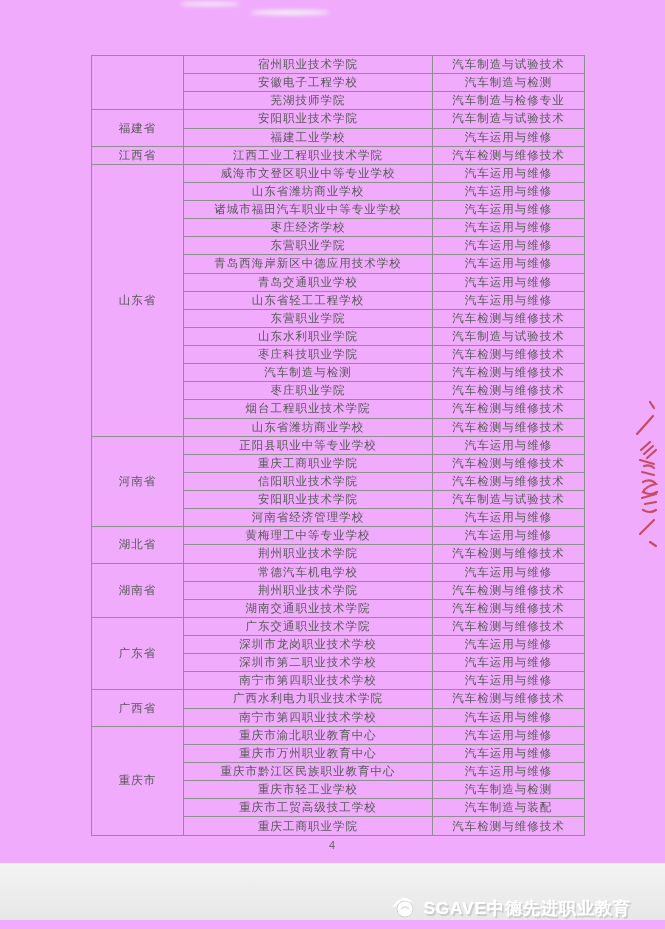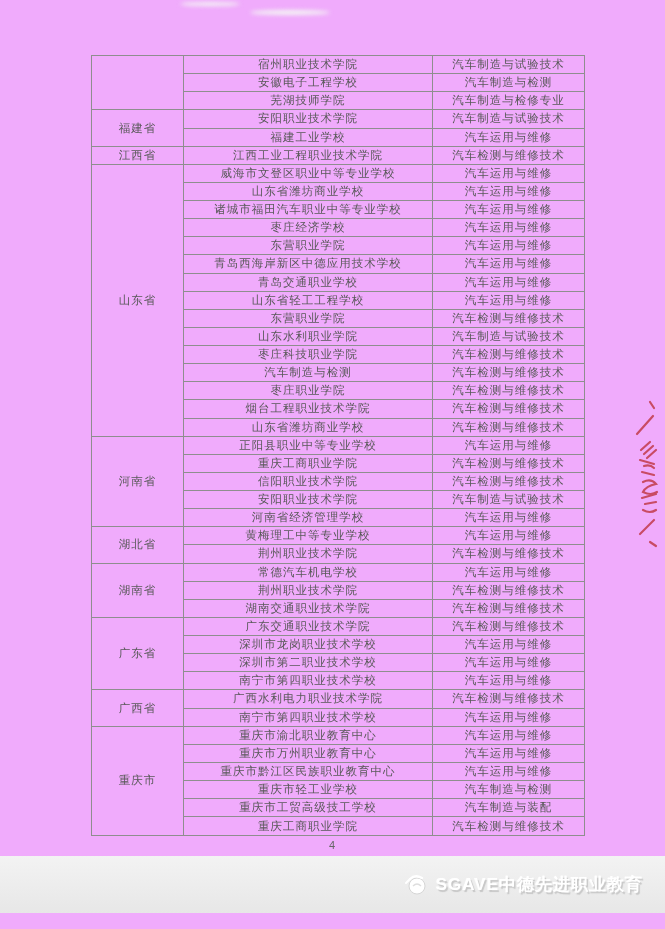--- a/index.html
+++ b/index.html
@@ -48,27 +48,27 @@
   }
 
   .red-annotation {
     position: absolute;
     left: 620px; top: 398px;
     width: 45px; height: 150px;
   }
 
   .footer {
     position: absolute;
-    left: 0; bottom: 16px;
+    left: 0; bottom: 9px;
     width: 665px; height: 57px;
     background: linear-gradient(#f3f3f3, #e7e7e7);
     display: flex;
-    align-items: center;
+    align-items: flex-end;
     justify-content: flex-end;
-    padding-right: 22px;
+    padding-right: 34px;
   }
   .brand {
     display: flex;
     align-items: center;
     gap: 7px;
   }
   .brand-text {
     font-size: 17px;
     font-weight: bold;
     color: #ffffff;

